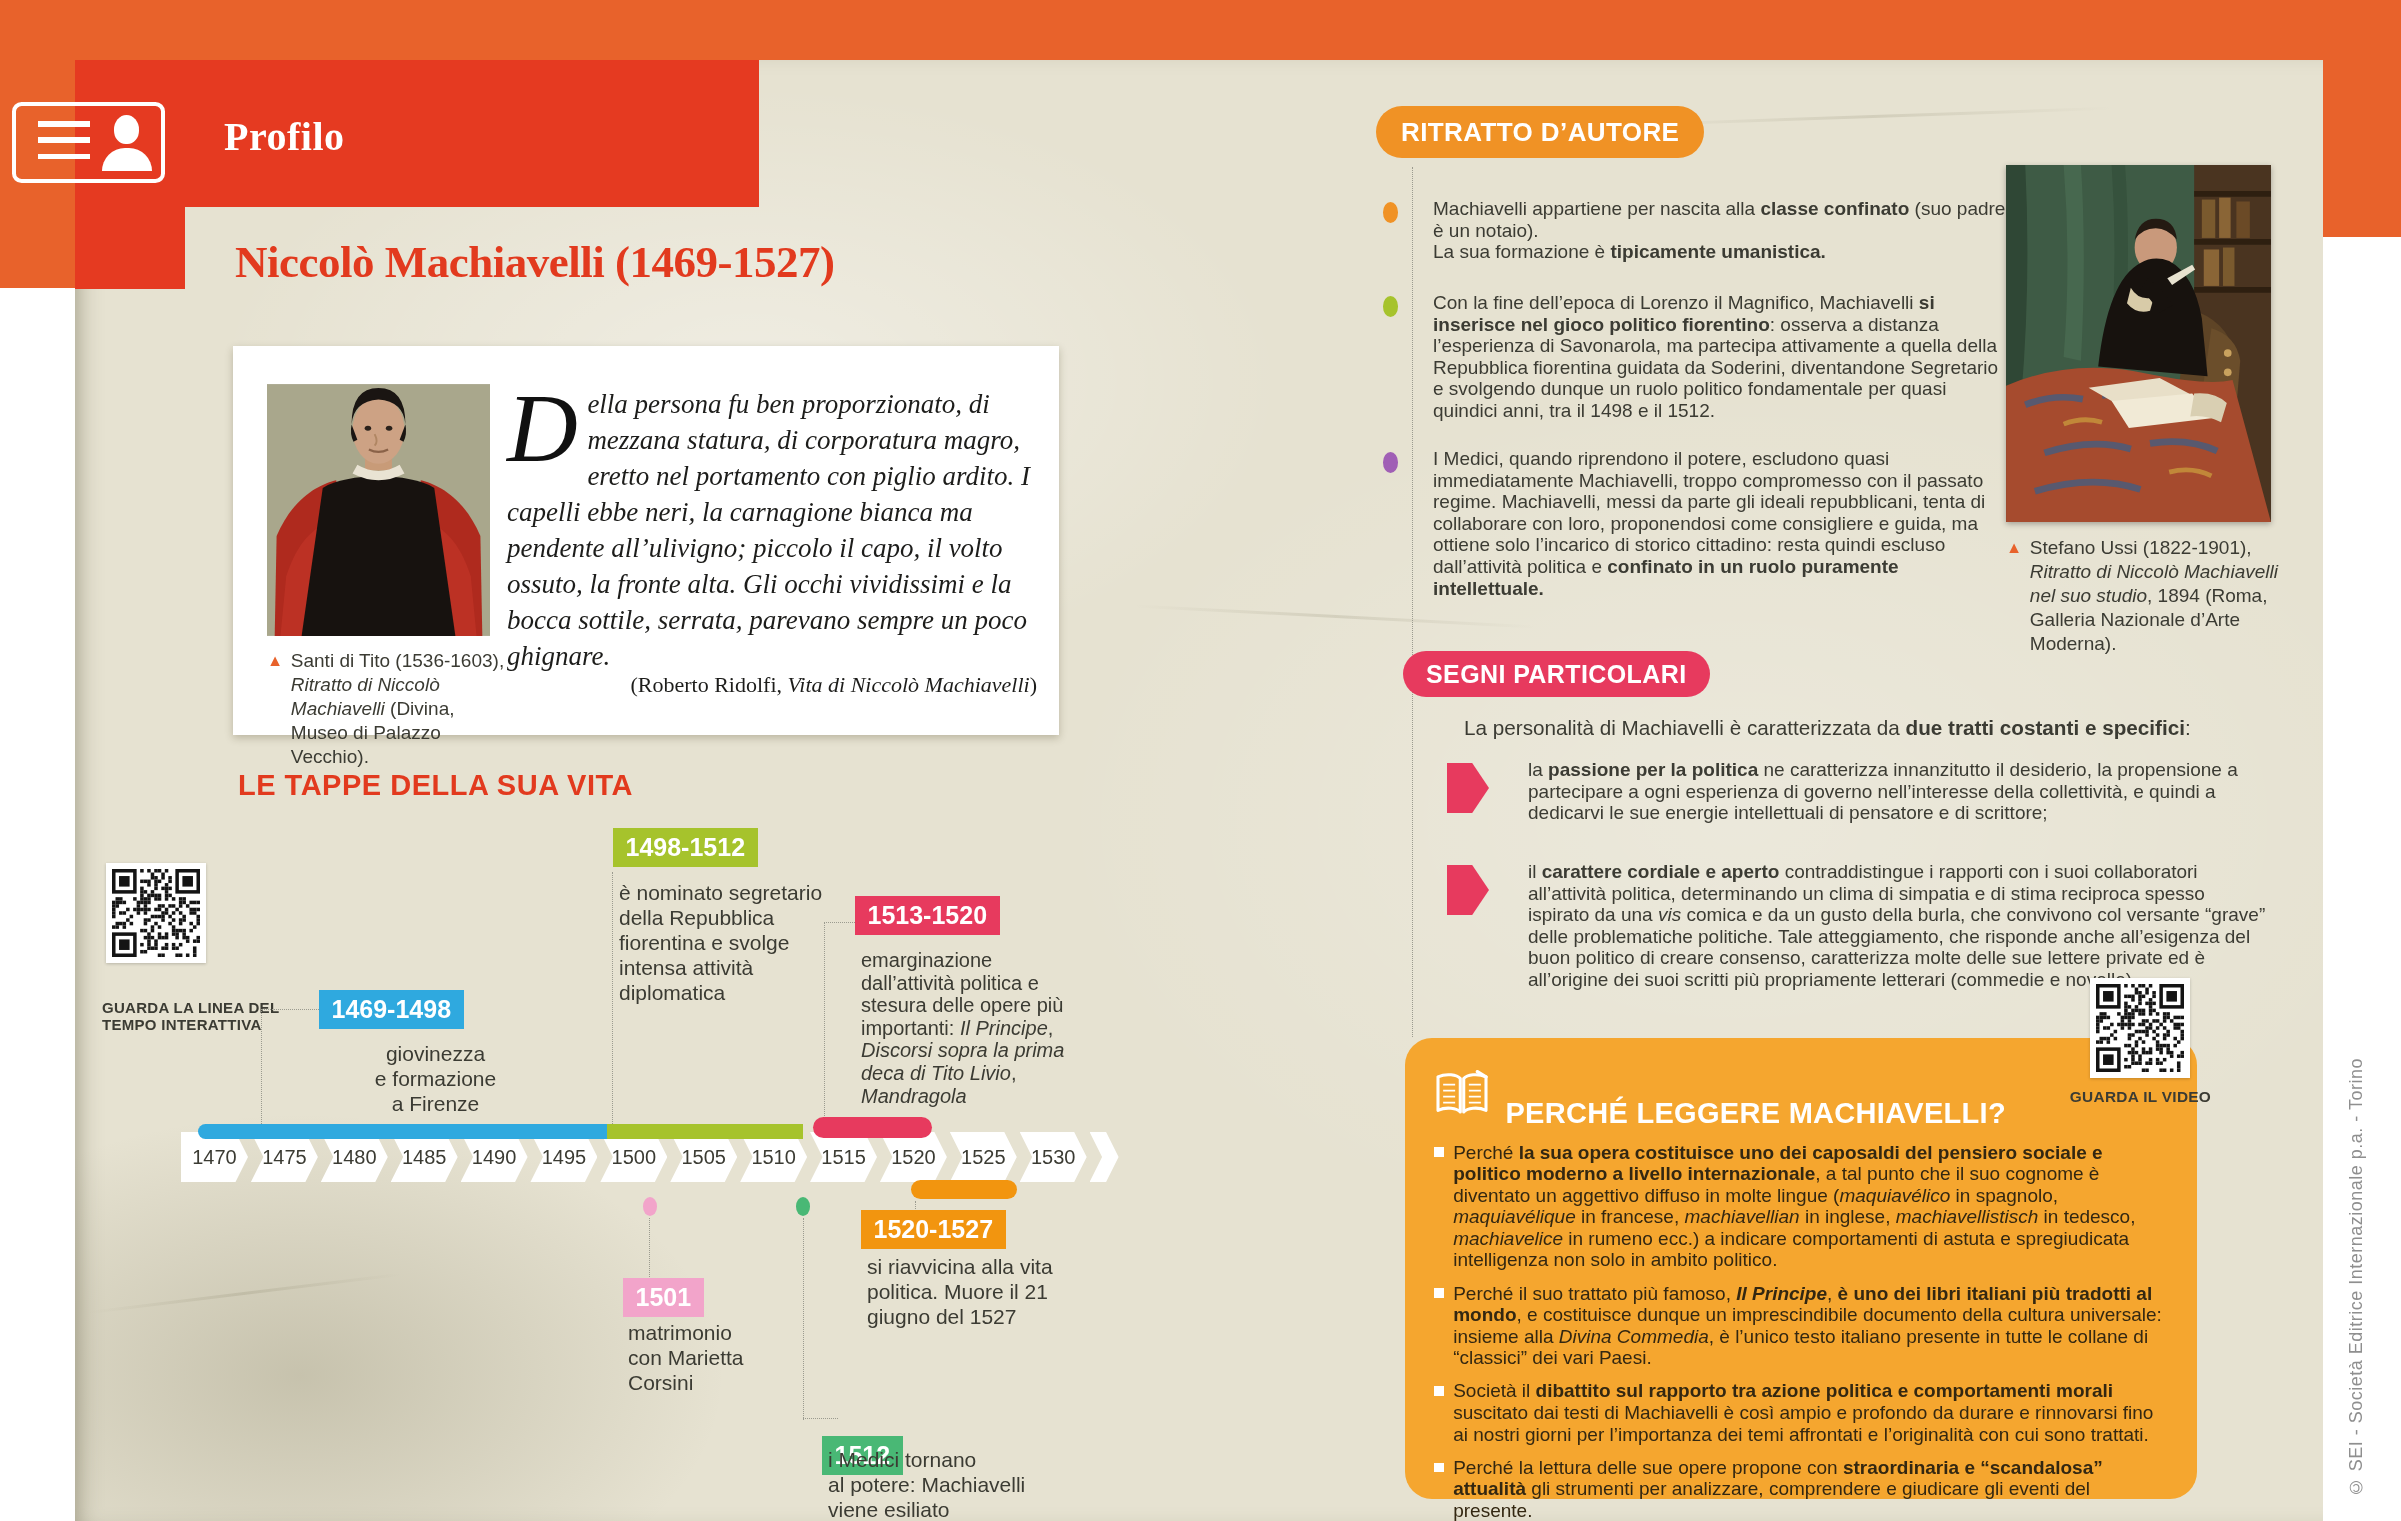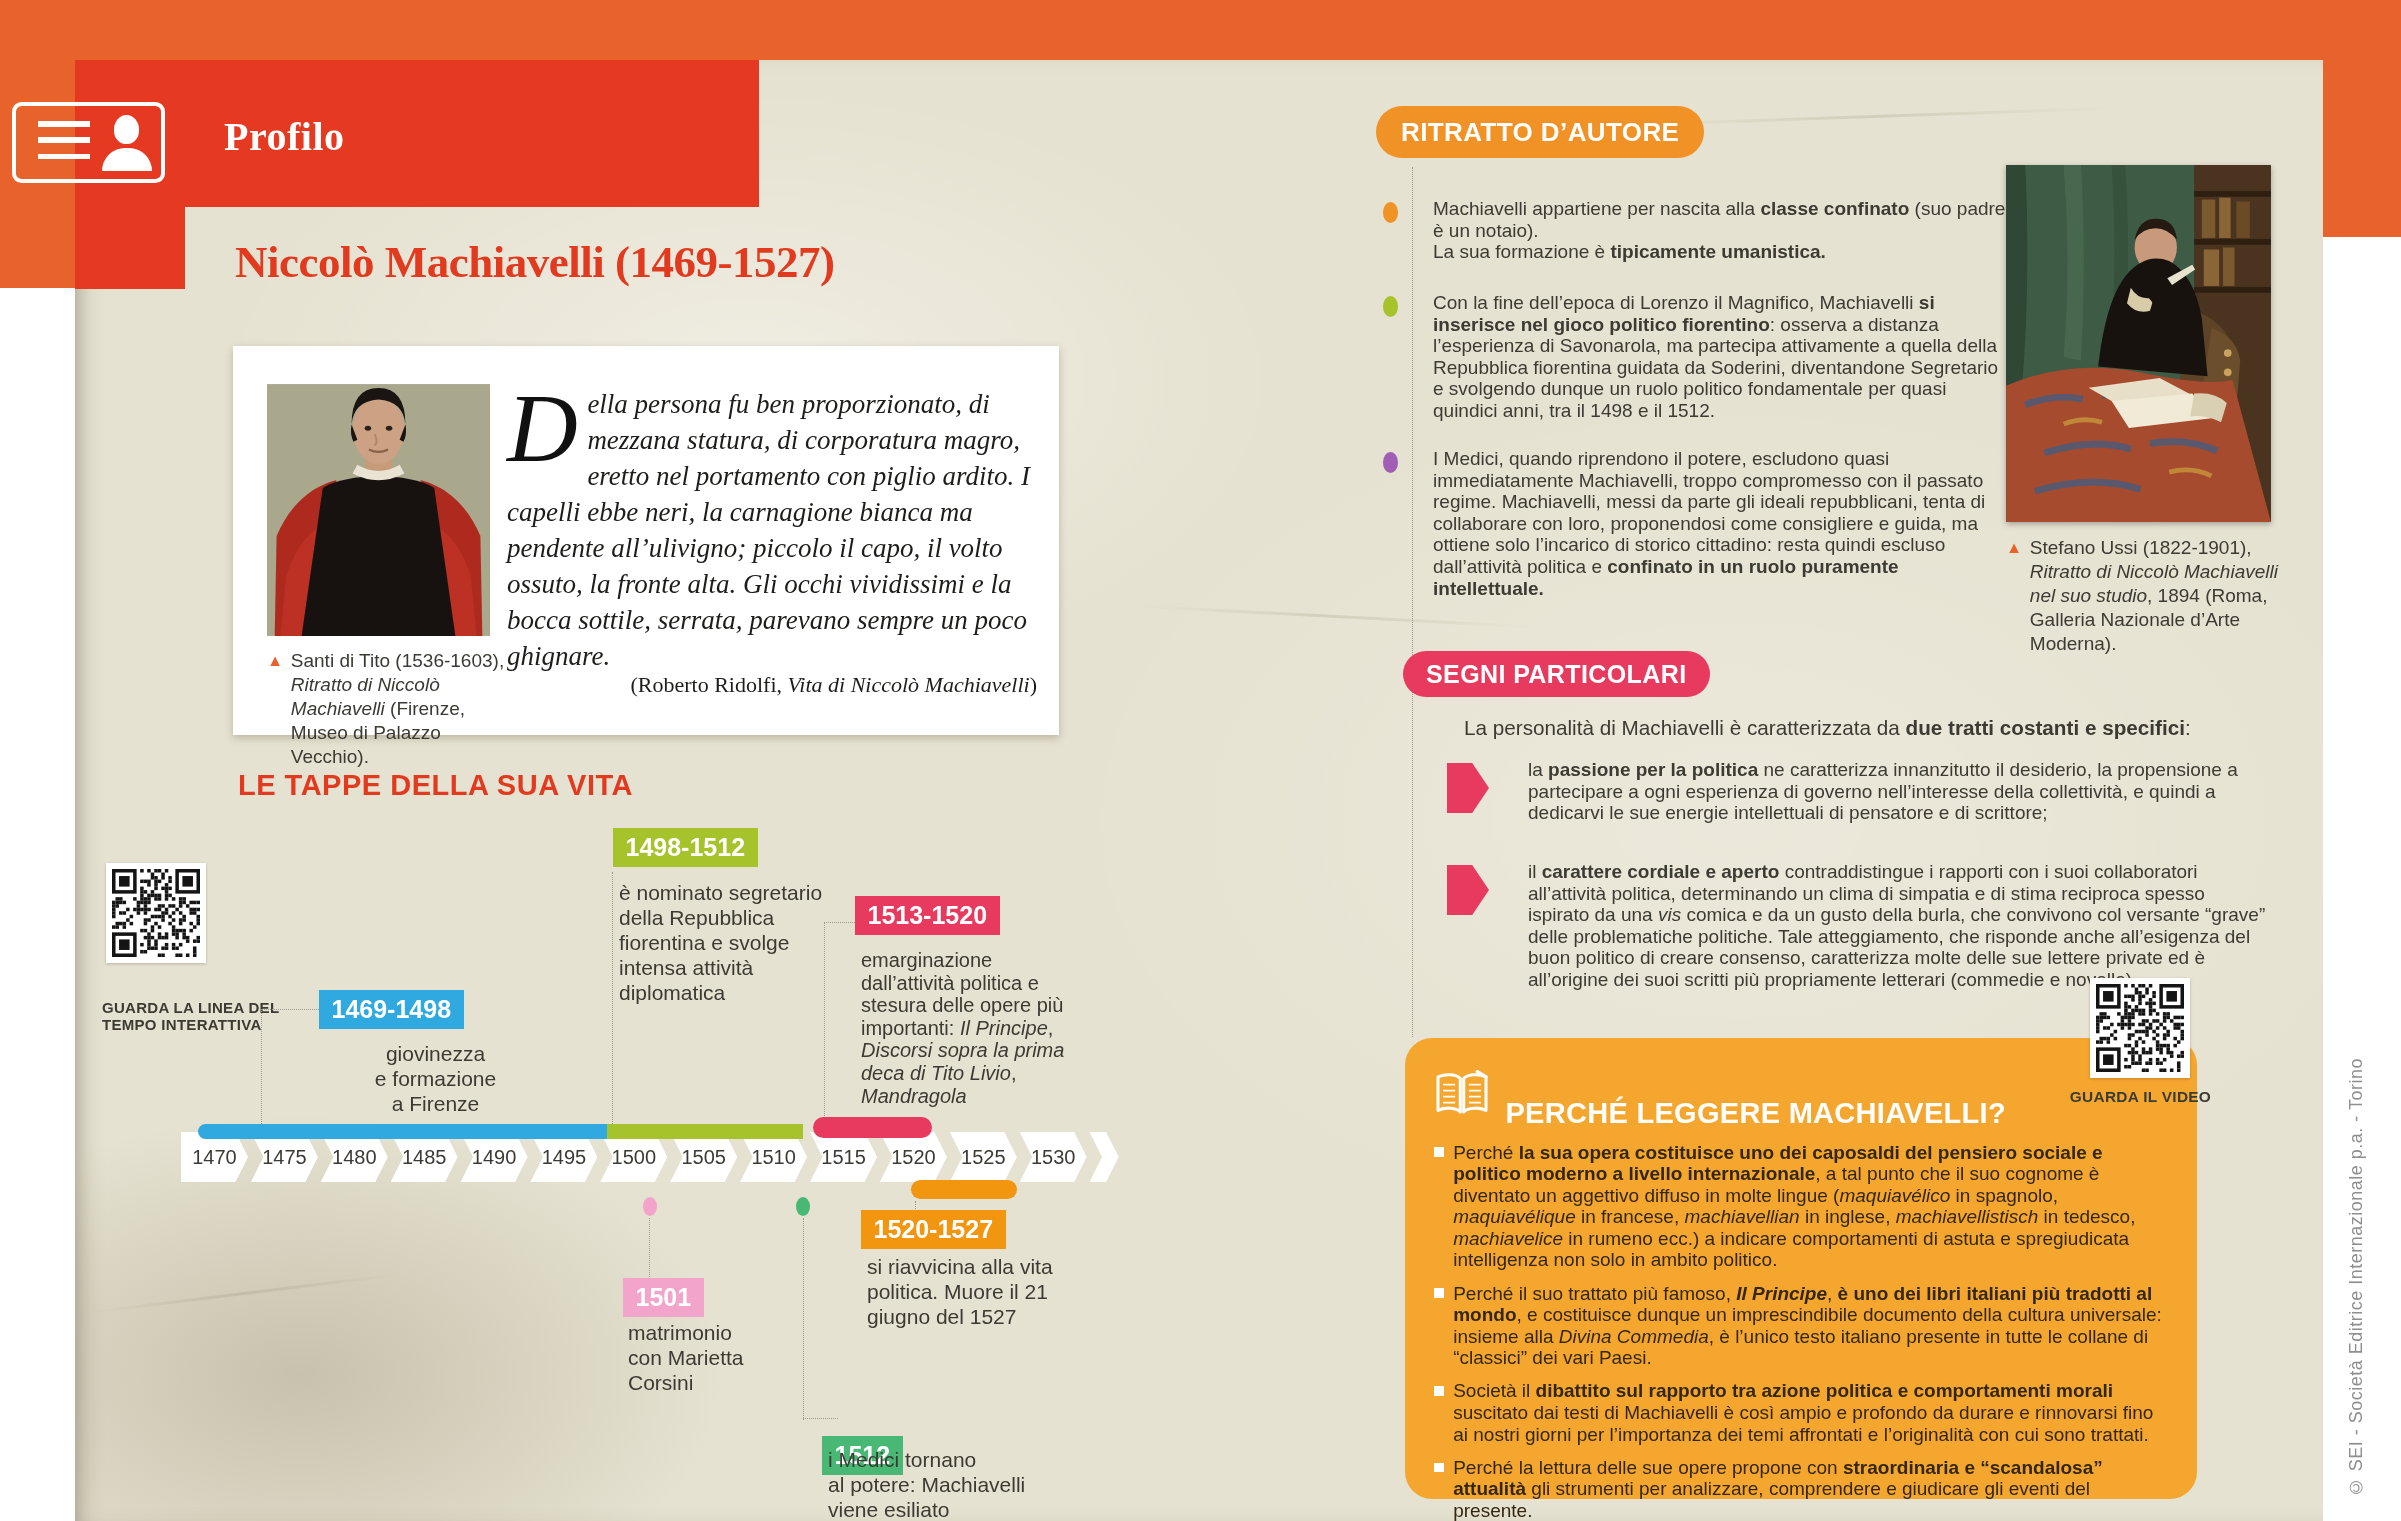--- a/index.html
+++ b/index.html
@@ -128,21 +128,21 @@
     <path d="M88 42 Q88 4 116 4 Q144 4 144 42 Q142 18 116 16 Q90 18 88 42 Z" fill="#1A1512"></path>
     <path d="M88 42 q-2 10 2 18 l4-2 Z" fill="#1A1512"></path>
     <path d="M144 42 q2 10 -2 18 l-4-2 Z" fill="#1A1512"></path>
     <ellipse cx="105" cy="46" rx="3.4" ry="2.6" fill="#2a211b"></ellipse>
     <ellipse cx="127" cy="46" rx="3.4" ry="2.6" fill="#2a211b"></ellipse>
     <path d="M106 68 q10 5 20 0" stroke="#8a6248" stroke-width="2.4" fill="none"></path>
     <path d="M112 52 q4 8 0 12" stroke="#b08663" stroke-width="2" fill="none"></path>
   </svg>
   <div class="abs caption" style="left:267px;top:649px;width:246px;">
     <span class="tri">▲</span>
-    <div><span>Santi di Tito (1536-1603), </span><span class="i">Ritratto di Niccolò Machiavelli</span><span> (Firenze, Museo di Palazzo Vecchio).</span></div>
+    <div><span>Santi di Tito (1536-1603), </span><span class="i">Ritratto di Niccolò Machiavelli</span><span> (Divina, Museo di Palazzo Vecchio).</span></div>
   </div>
   <div class="abs quote-text">
     <span class="dropcap">D</span><span>ella persona fu ben proporzionato, di mezzana statura, di corporatura magro, eretto nel portamento con piglio ardito. I capelli ebbe neri, la carnagione bianca ma pendente all’ulivigno; piccolo il capo, il volto ossuto, la fronte alta. Gli occhi vividissimi e la bocca sottile, serrata, parevano sempre un poco ghignare.</span>
   </div>
   <div class="abs attribution"><span>(Roberto Ridolfi, </span><span class="i">Vita di Niccolò Machiavelli</span><span>)</span></div>
 
   <div class="abs section-title" style="left:238px;top:769px;">LE TAPPE DELLA SUA VITA</div>
   <div class="abs qr" style="left:106px;top:863px;">
     <svg class="qr-grid" width="88" height="88" viewBox="0 0 25 25">
         <rect x="0" y="0" width="25" height="25" fill="#fff"></rect>

